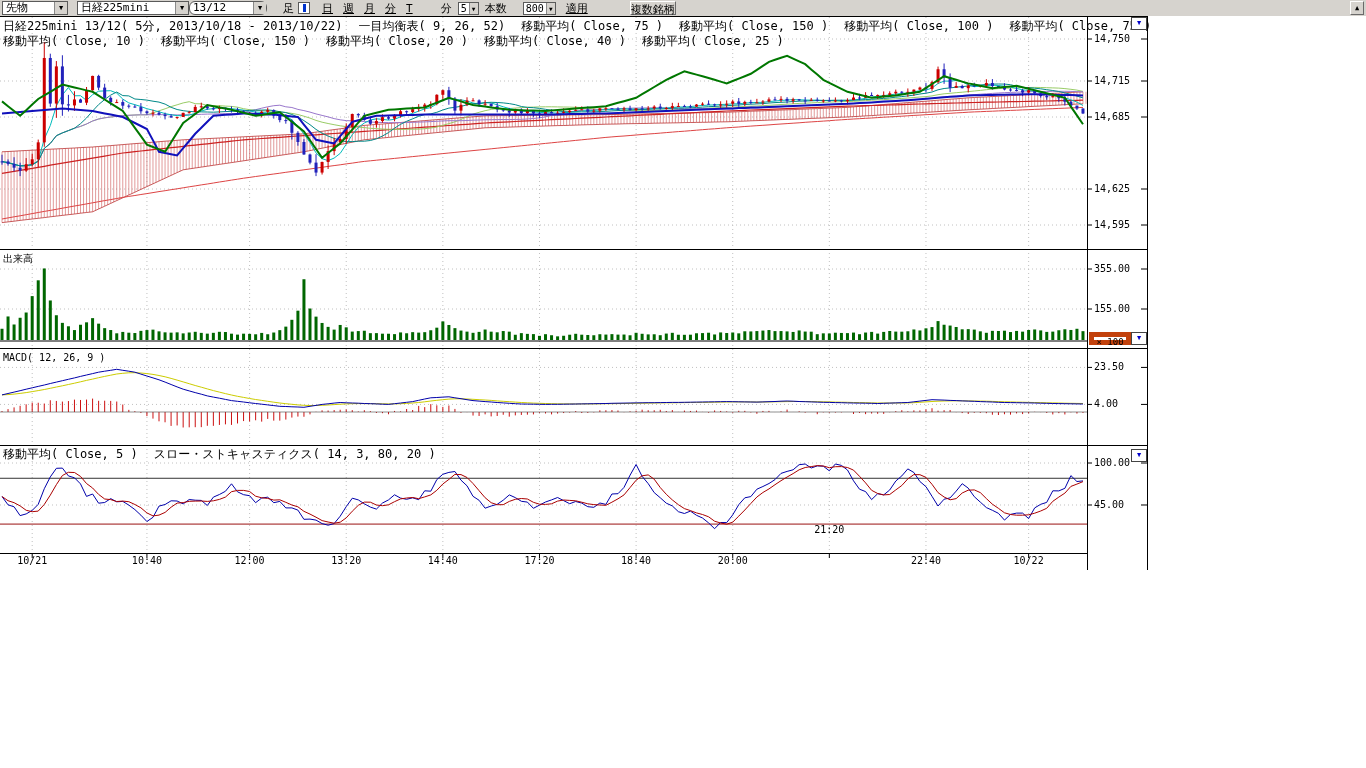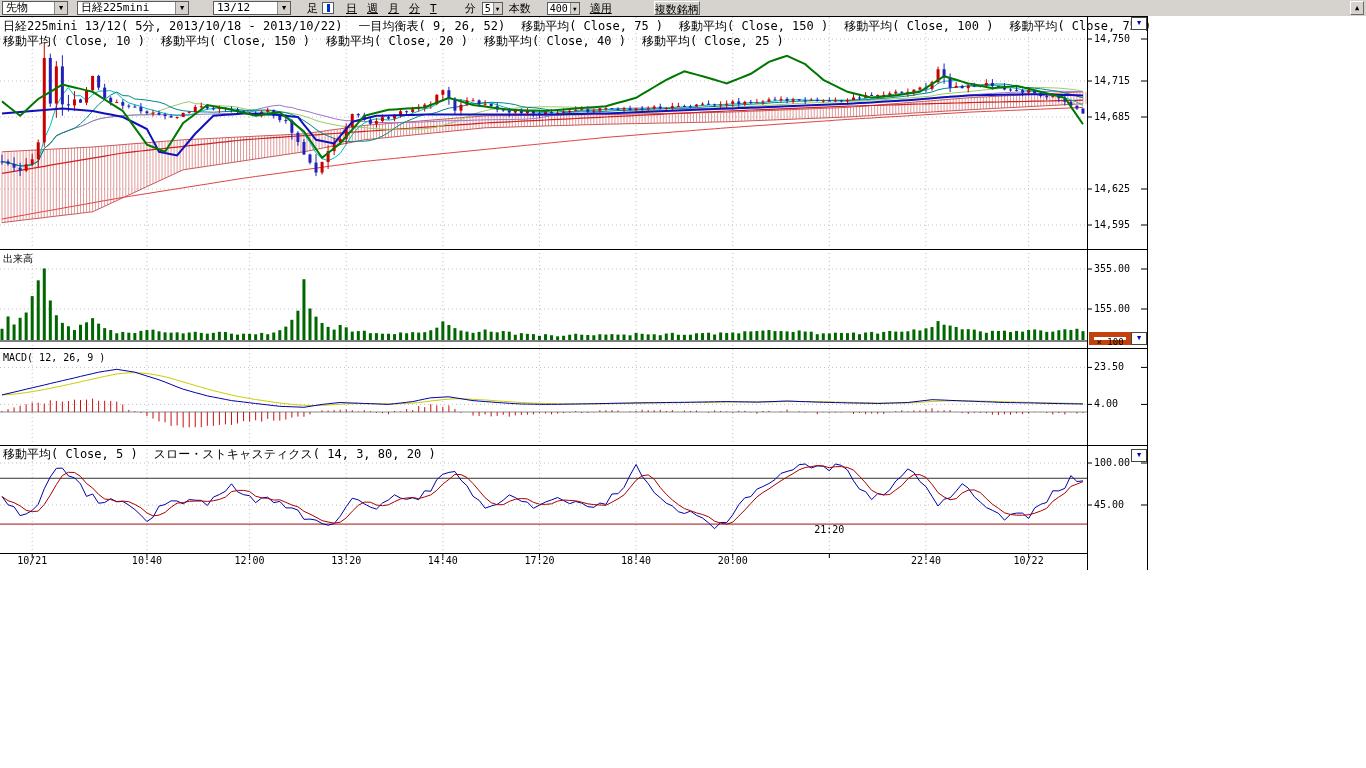--- a/index.html
+++ b/index.html
@@ -33,41 +33,41 @@
 
 <div id="toolbar">
   <div class="combo" style="margin-left:2px;width:66px;">
     <span class="combo-text">先物</span>
     <span class="combo-btn">▼</span>
   </div>
   <div class="combo" style="margin-left:9px;width:112px;">
     <span class="combo-text">日経225mini</span>
     <span class="combo-btn">▼</span>
   </div>
-  <div class="combo" style="margin-left:24px;width:78px;">
+  <div class="combo" style="width:78px;border-radius:6px;">
     <span class="combo-text">13/12</span>
     <span class="combo-btn">▼</span>
   </div>
   <span class="tb-label" style="margin-left:16px;">足</span>
   <span class="cicon" style="margin-left:4px;">
       <i></i>
     </span>
   <button class="pbtn" style="margin-left:12px;">日</button>
   <button class="pbtn" style="margin-left:10px;">週</button>
   <button class="pbtn" style="margin-left:10px;">月</button>
   <button class="pbtn" style="margin-left:10px;">分</button>
   <button class="pbtn" style="margin-left:10px;">T</button>
   <span class="tb-label" style="margin-left:28px;">分</span>
   <div class="spin" style="margin-left:6px;">
     <span class="spin-val">5</span>
     <span class="spin-btn">▼</span>
   </div>
   <span class="tb-label" style="margin-left:6px;">本数</span>
   <div class="spin" style="margin-left:16px;">
-    <span class="spin-val">400</span>
+    <span class="spin-val">800</span>
     <span class="spin-btn">▼</span>
   </div>
   <button class="pbtn" style="margin-left:10px;">適用</button>
   <button class="raised" style="margin-left:42px;">複数銘柄</button>
   <div id="scrollup">▲</div>
 </div>
 
 <svg id="chart-svg" width="1366" height="768">
     <line x1="32.195" y1="17" x2="32.195" y2="553" stroke="#c0c0c0" stroke-dasharray="1 3"></line>
     <line x1="32.195" y1="553" x2="32.195" y2="558" stroke="#000"></line>

